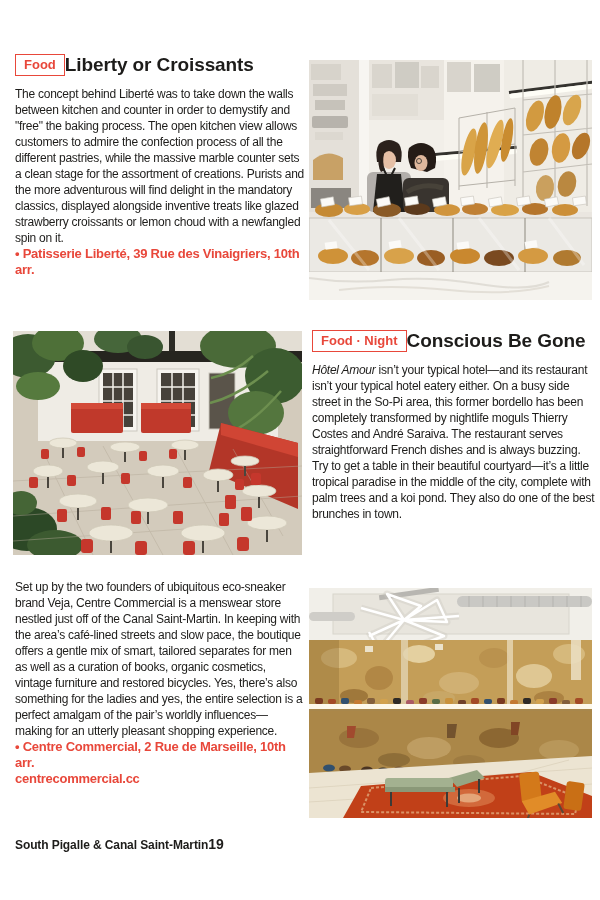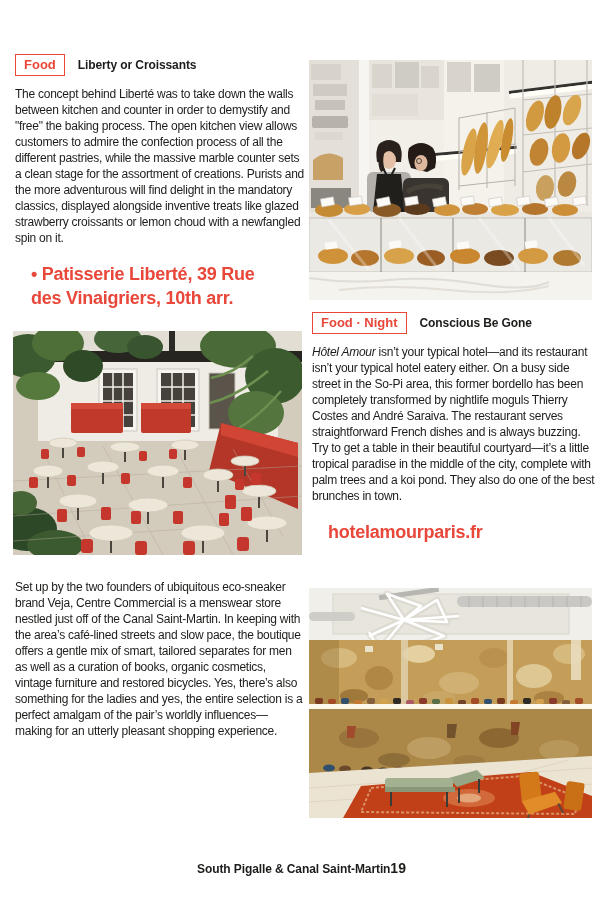--- a/index.html
+++ b/index.html
@@ -2,51 +2,51 @@
 <html><head>
 <meta charset="utf-8">
 <style>
   html,body { margin:0; padding:0; background:#ffffff; }
   .page {
     position:relative; width:600px; height:900px; background:#ffffff;
     font-family:"Liberation Sans", sans-serif; overflow:hidden;
     --red:#e8473a; --ink:#1d1c1a;
   }
   .text-block { position:absolute; }
-  .article-header { display:flex; align-items:center; gap:13px; margin:0 0 10px 0; }
+  .article-header { display:flex; align-items:center; margin:0 0 10px 0; }
   .tag {
     display:inline-block; border:1.5px solid var(--red); color:var(--red);
     font-size:13px; font-weight:700; line-height:17px; padding:1px 8px 2px;
     white-space:nowrap;
   }
-  .title { font-size:12px; font-weight:700; color:var(--ink); margin:0; letter-spacing:-0.1px; }
+  .title { font-size:19px; font-weight:700; color:var(--ink); margin:0; letter-spacing:-0.1px; }
   .body {
     font-size:12px; line-height:16px; font-weight:400; color:var(--ink);
     margin:0; letter-spacing:-0.25px;
   }
   .body i { font-style:italic; }
   .cite {
-    font-size:18px; line-height:24px; font-weight:700; color:var(--red);
-    margin:16px; letter-spacing:-0.25px;
+    font-size:13px; line-height:16px; font-weight:700; color:var(--red);
+    margin:0; letter-spacing:-0.25px;
   }
   .cite span { display:block; }
   .photo { position:absolute; margin:0; padding:0; }
   .photo svg { display:block; width:100%; height:100%; }
   #a1 { left:15px; top:54px;  width:289px; }
   #p1 { left:309px; top:60px; width:283px; height:240px; }
   #p2 { left:13px;  top:331px; width:289px; height:224px; }
-  #a2 { left:312px; top:312px; width:284px; }
+  #a2 { left:312px; top:330px; width:284px; }
   #a3 { left:15px;  top:579px; width:289px; }
   #p3 { left:309px; top:588px; width:283px; height:230px; }
   .footer {
     position:absolute; left:15px; right:12px; top:836px;
-    display:flex; justify-content:center; align-items:baseline;
+    display:flex; justify-content:flex-start; align-items:baseline;
   }
   .footer-title { font-size:12px; font-weight:700; color:var(--ink); letter-spacing:-0.1px; }
-  .page-num { font-size:14px; font-weight:700; color:var(--ink);margin-top:24px; }
+  .page-num { font-size:14px; font-weight:700; color:var(--ink); }
 </style>
 </head>
 <body>
 
 <div class="page" style="--red: #e8473a; --ink: #1d1c1a;">
 
   <section class="text-block" id="a1">
     <div class="article-header">
       <span class="tag">Food</span>
       <h2 class="title">Liberty or Croissants</h2>
@@ -267,26 +267,29 @@
     </svg>
   </figure>
 
   <section class="text-block" id="a2">
     <div class="article-header">
       <span class="tag">Food · Night</span>
       <h2 class="title">Conscious Be Gone</h2>
     </div>
     <p class="body"><i>Hôtel Amour</i><span> isn’t your typical hotel—and its restaurant isn’t your typical hotel eatery either. On a busy side street in the So-Pi area, this former bordello has been completely transformed by nightlife moguls Thierry Costes and André Saraiva. The restaurant serves straightforward French dishes and is always buzzing. Try to get a table in their beautiful courtyard—it’s a little tropical paradise in the middle of the city, complete with palm trees and a koi pond. They also do one of the best brunches in town.</span></p>
     <p class="cite">
-      <span>hotelamourparis.fr</span>
     </p>
   </section>
 
   <section class="text-block" id="a3">
     <p class="body">Set up by the two founders of ubiquitous eco-sneaker brand Veja, Centre Commercial is a menswear store nestled just off of the Canal Saint-Martin. In keeping with the area’s café-lined streets and slow pace, the boutique offers a gentle mix of smart, tailored separates for men as well as a curation of books, organic cosmetics, vintage furniture and restored bicycles. Yes, there’s also something for the ladies and yes, the entire selection is a perfect amalgam of the pair’s worldly influences—making for an utterly pleasant shopping experience.</p>
+    <p class="cite">
+      <span>• Centre Commercial, 2 Rue de Marseille, 10th arr.</span>
+      <span>centrecommercial.cc</span>
+    </p>
   </section>
 
   <figure class="photo" id="p3">
     <svg viewBox="0 0 283 230" preserveAspectRatio="none">
       <rect width="283" height="230" fill="#efe8d9"></rect>
 
       <rect width="283" height="52" fill="#f1efe9"></rect>
       <rect x="24" y="6" width="236" height="40" fill="#e8e5dd" stroke="#d8d5cc"></rect>
       <rect x="148" y="8" width="135" height="11" rx="5.5" fill="#c9c8c4"></rect>
       <path d="M160 8 v11 M174 8 v11 M188 8 v11 M202 8 v11 M216 8 v11 M230 8 v11 M244 8 v11 M258 8 v11 M272 8 v11" stroke="#b4b3af" stroke-width="1"></path>

